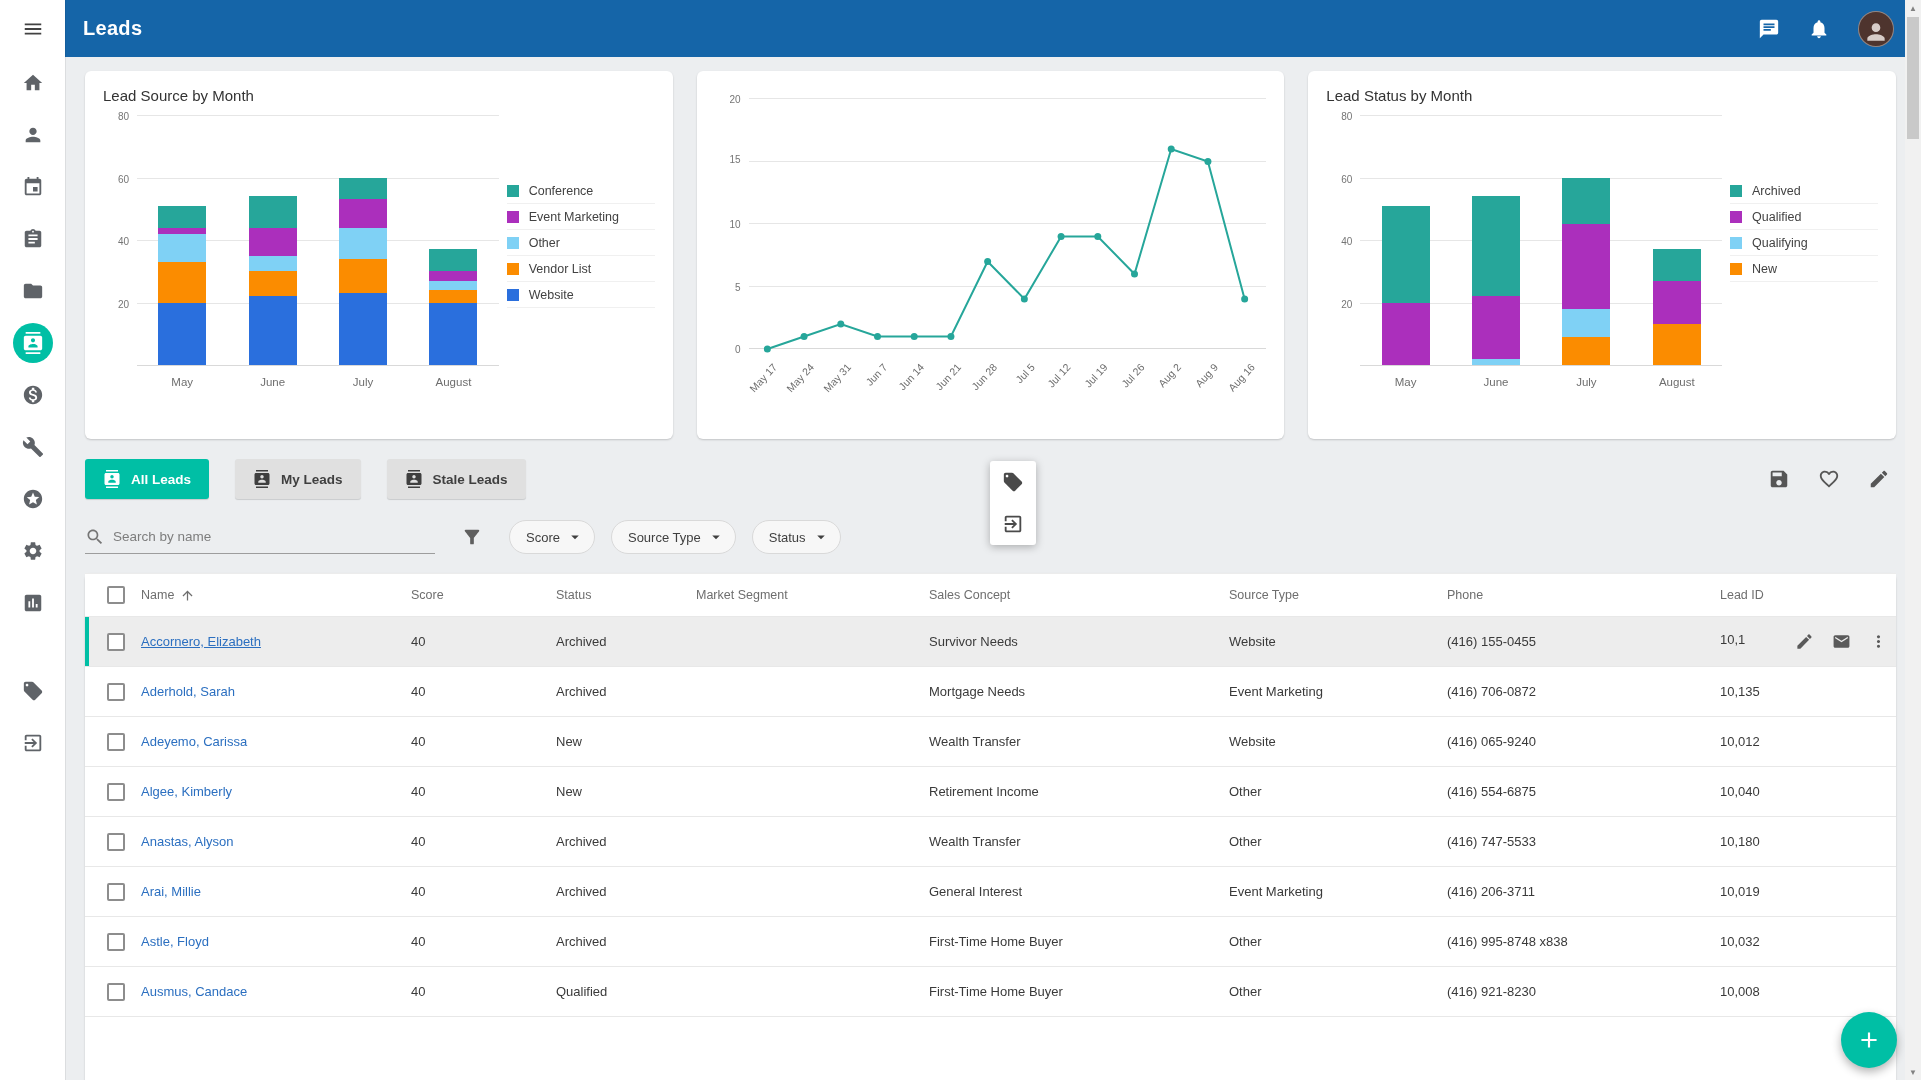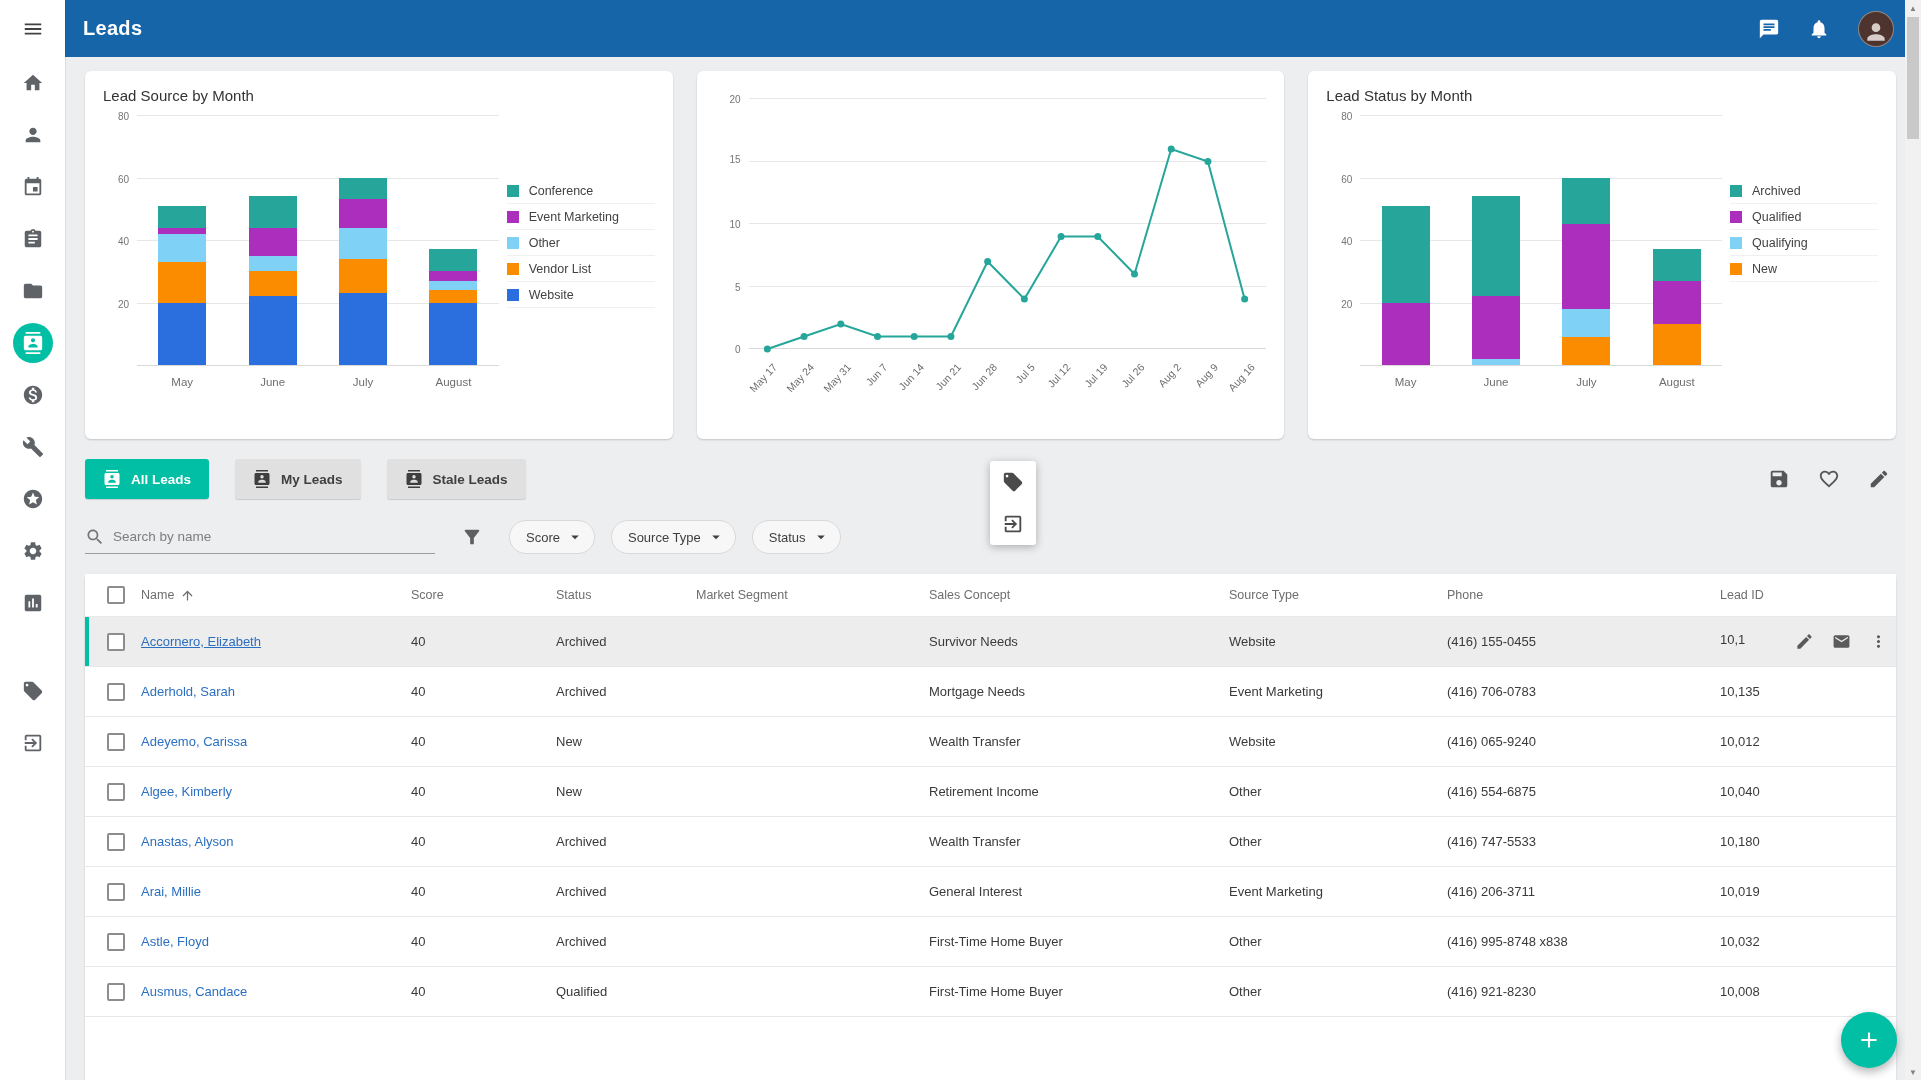--- a/index.html
+++ b/index.html
@@ -570,21 +570,21 @@
                 <span class="cb"></span>
               </div>
               <div class="cell">
                 <span class="namelink">Aderhold, Sarah</span>
               </div>
               <div class="cell">40</div>
               <div class="cell">Archived</div>
               <div class="cell"></div>
               <div class="cell">Mortgage Needs</div>
               <div class="cell">Event Marketing</div>
-              <div class="cell">(416) 706-0783</div>
+              <div class="cell">(416) 706-0872</div>
               <div class="cell leadcell">
                 <span>10,135</span>
               </div>
             </div>
             <div class="trow">
               <div class="cell">
                 <span class="cb"></span>
               </div>
               <div class="cell">
                 <span class="namelink">Adeyemo, Carissa</span>

